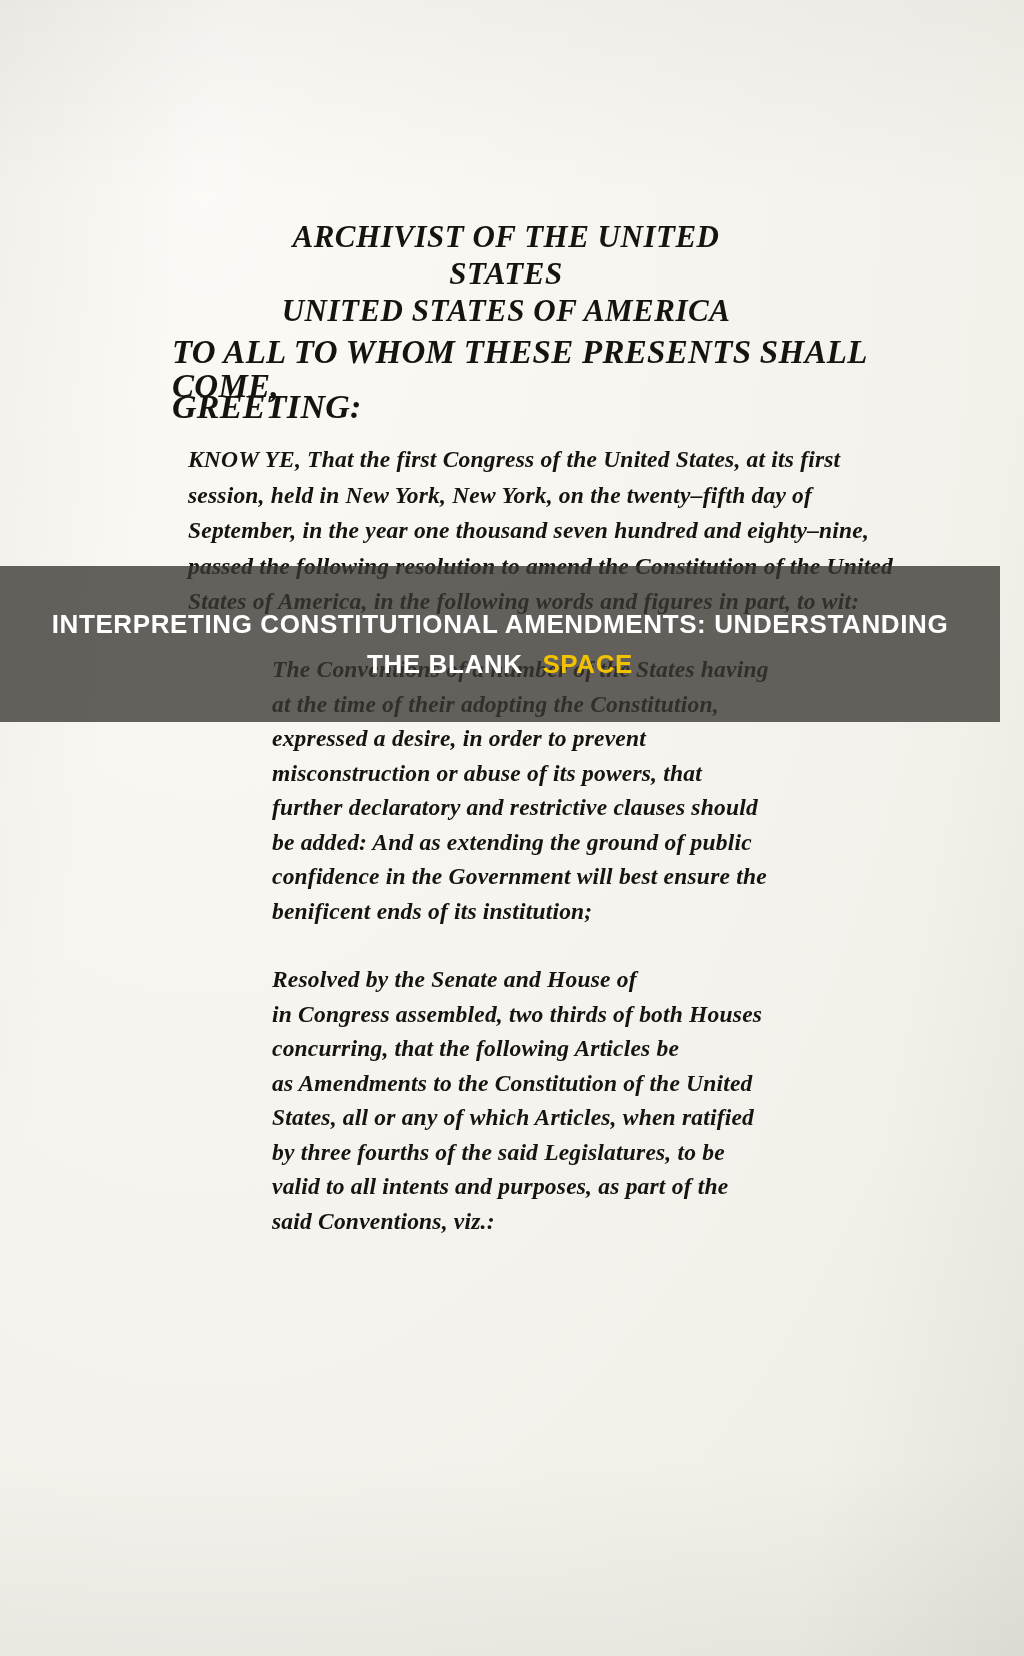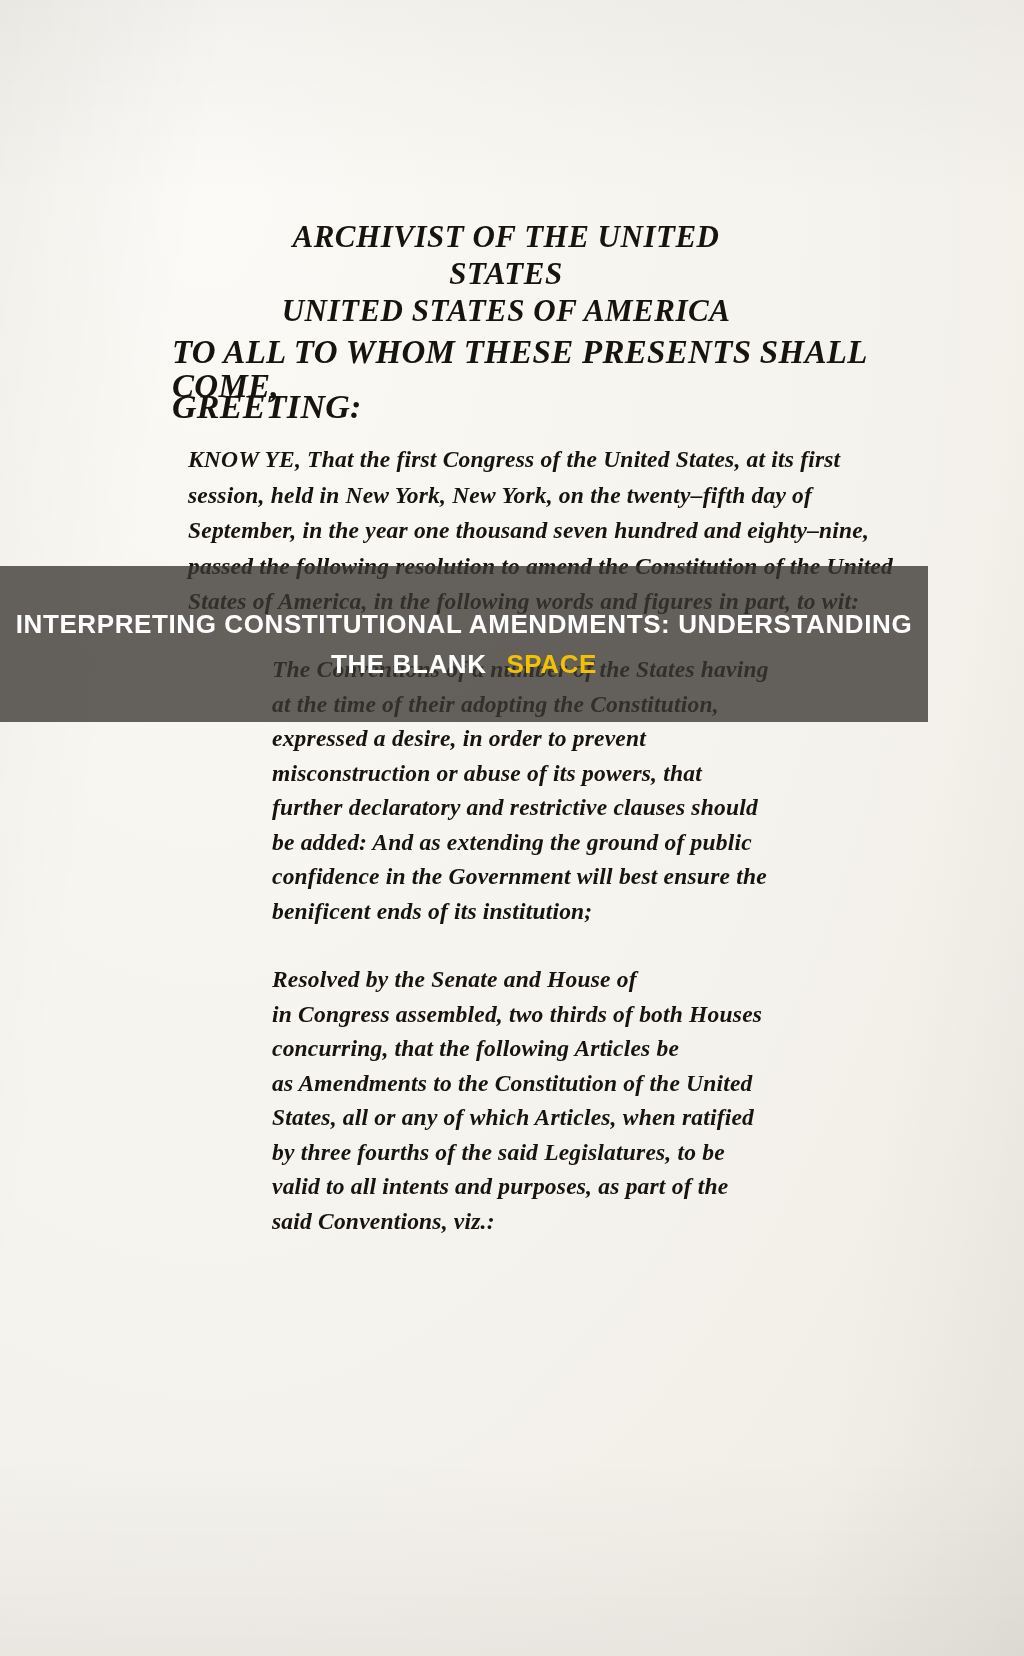--- a/index.html
+++ b/index.html
@@ -106,21 +106,21 @@
   .para-resolved { top: 962px; }
 
   .para-indent .ln { display: block; white-space: nowrap; }
   .para-know .ln { display: block; white-space: nowrap; }
 
   
   .overlay-banner {
     position: absolute;
     left: 0;
     top: 566px;
-    width: 928px;
+    width: 1000px;
     height: 156px;
     background: rgba(58, 54, 50, 0.78);
     display: flex;
     align-items: center;
     justify-content: center;
     text-align: center;
   }
   .overlay-text {
     font-family: "Liberation Sans", sans-serif;
     font-weight: bold;

